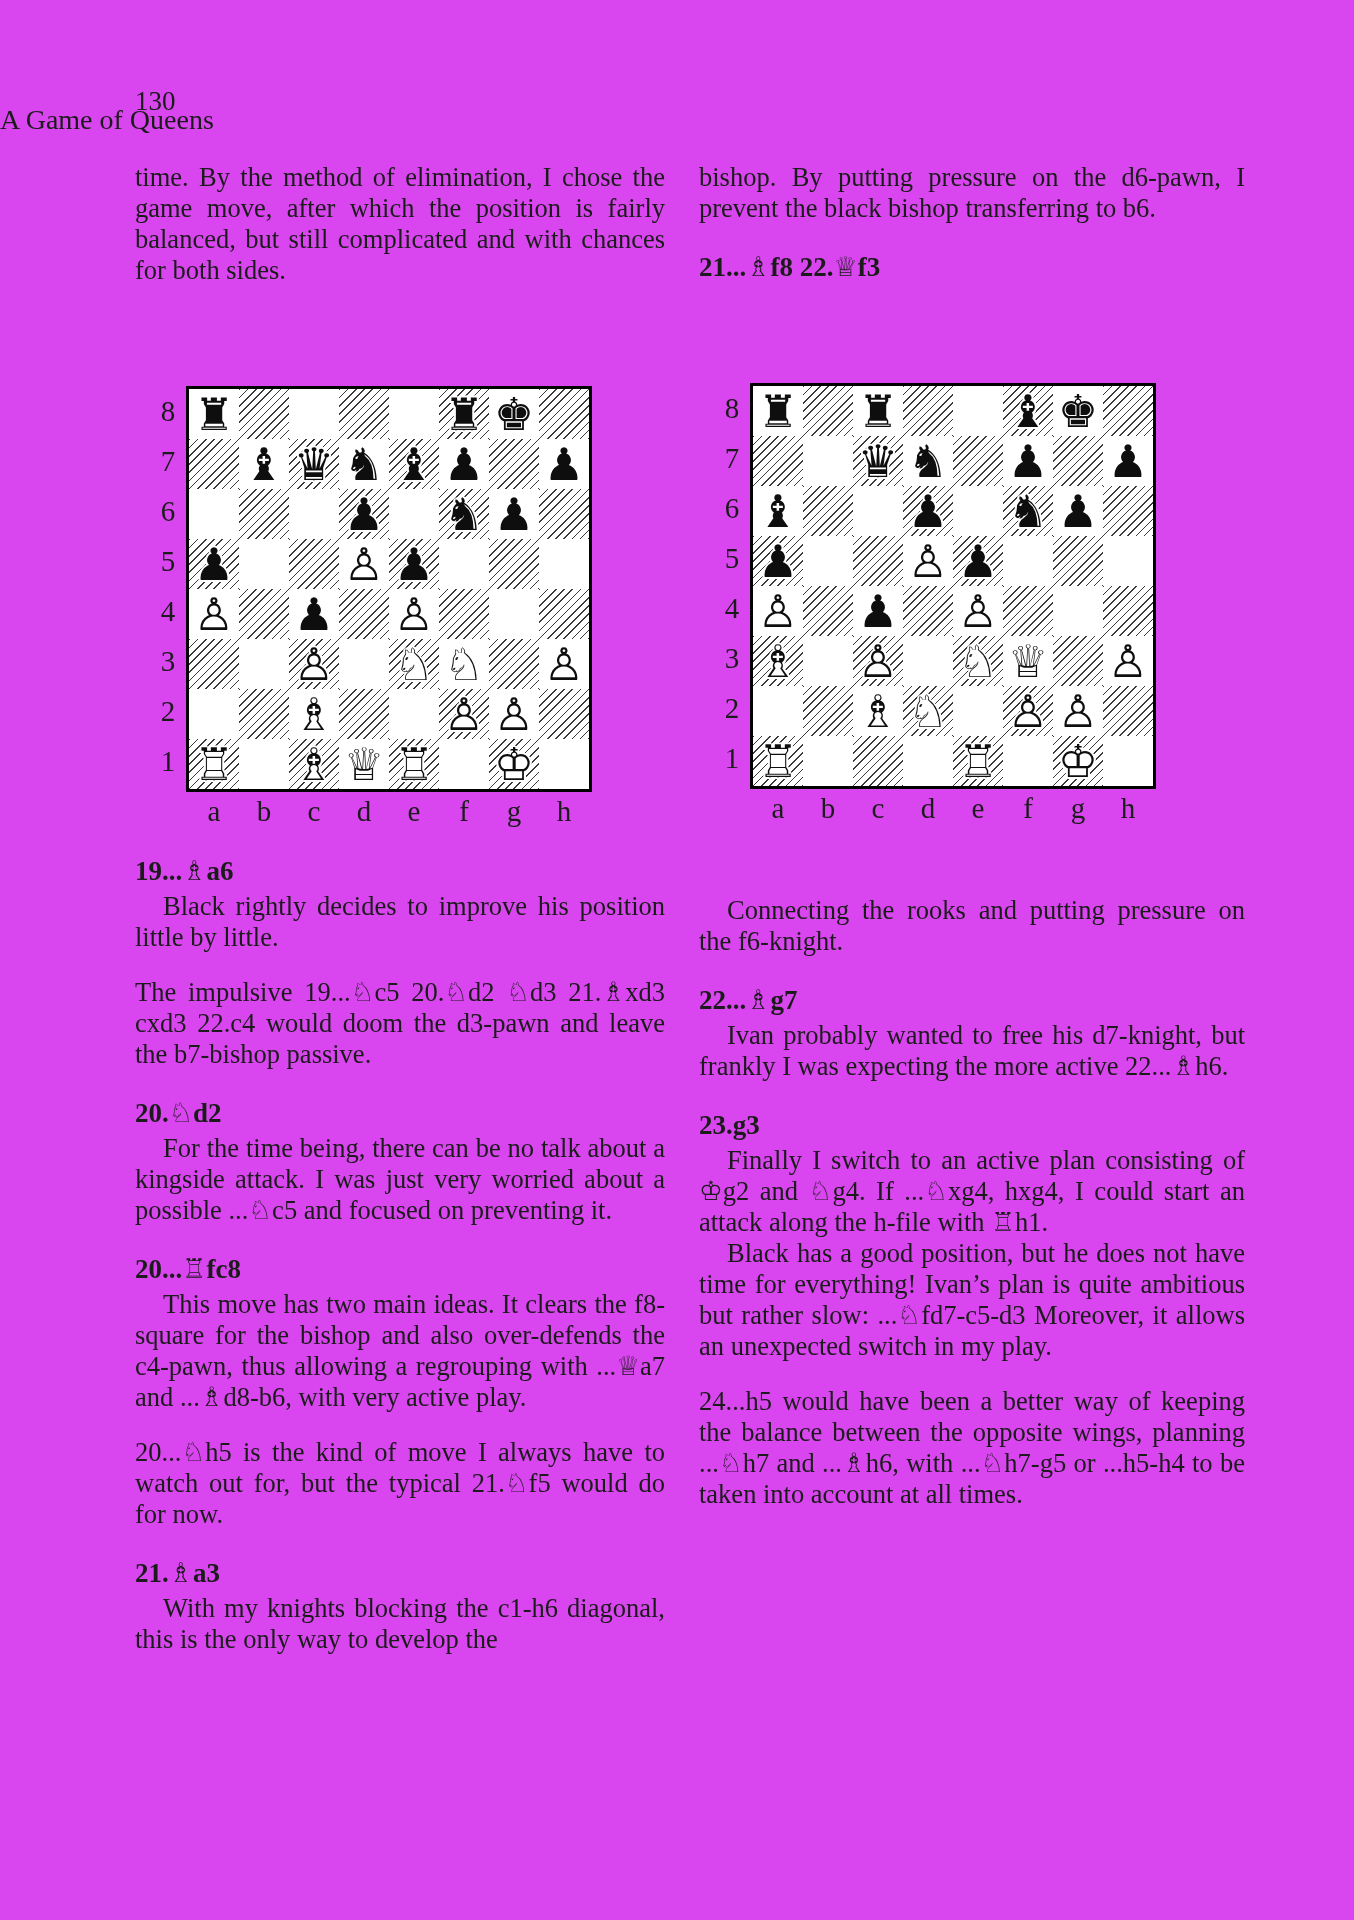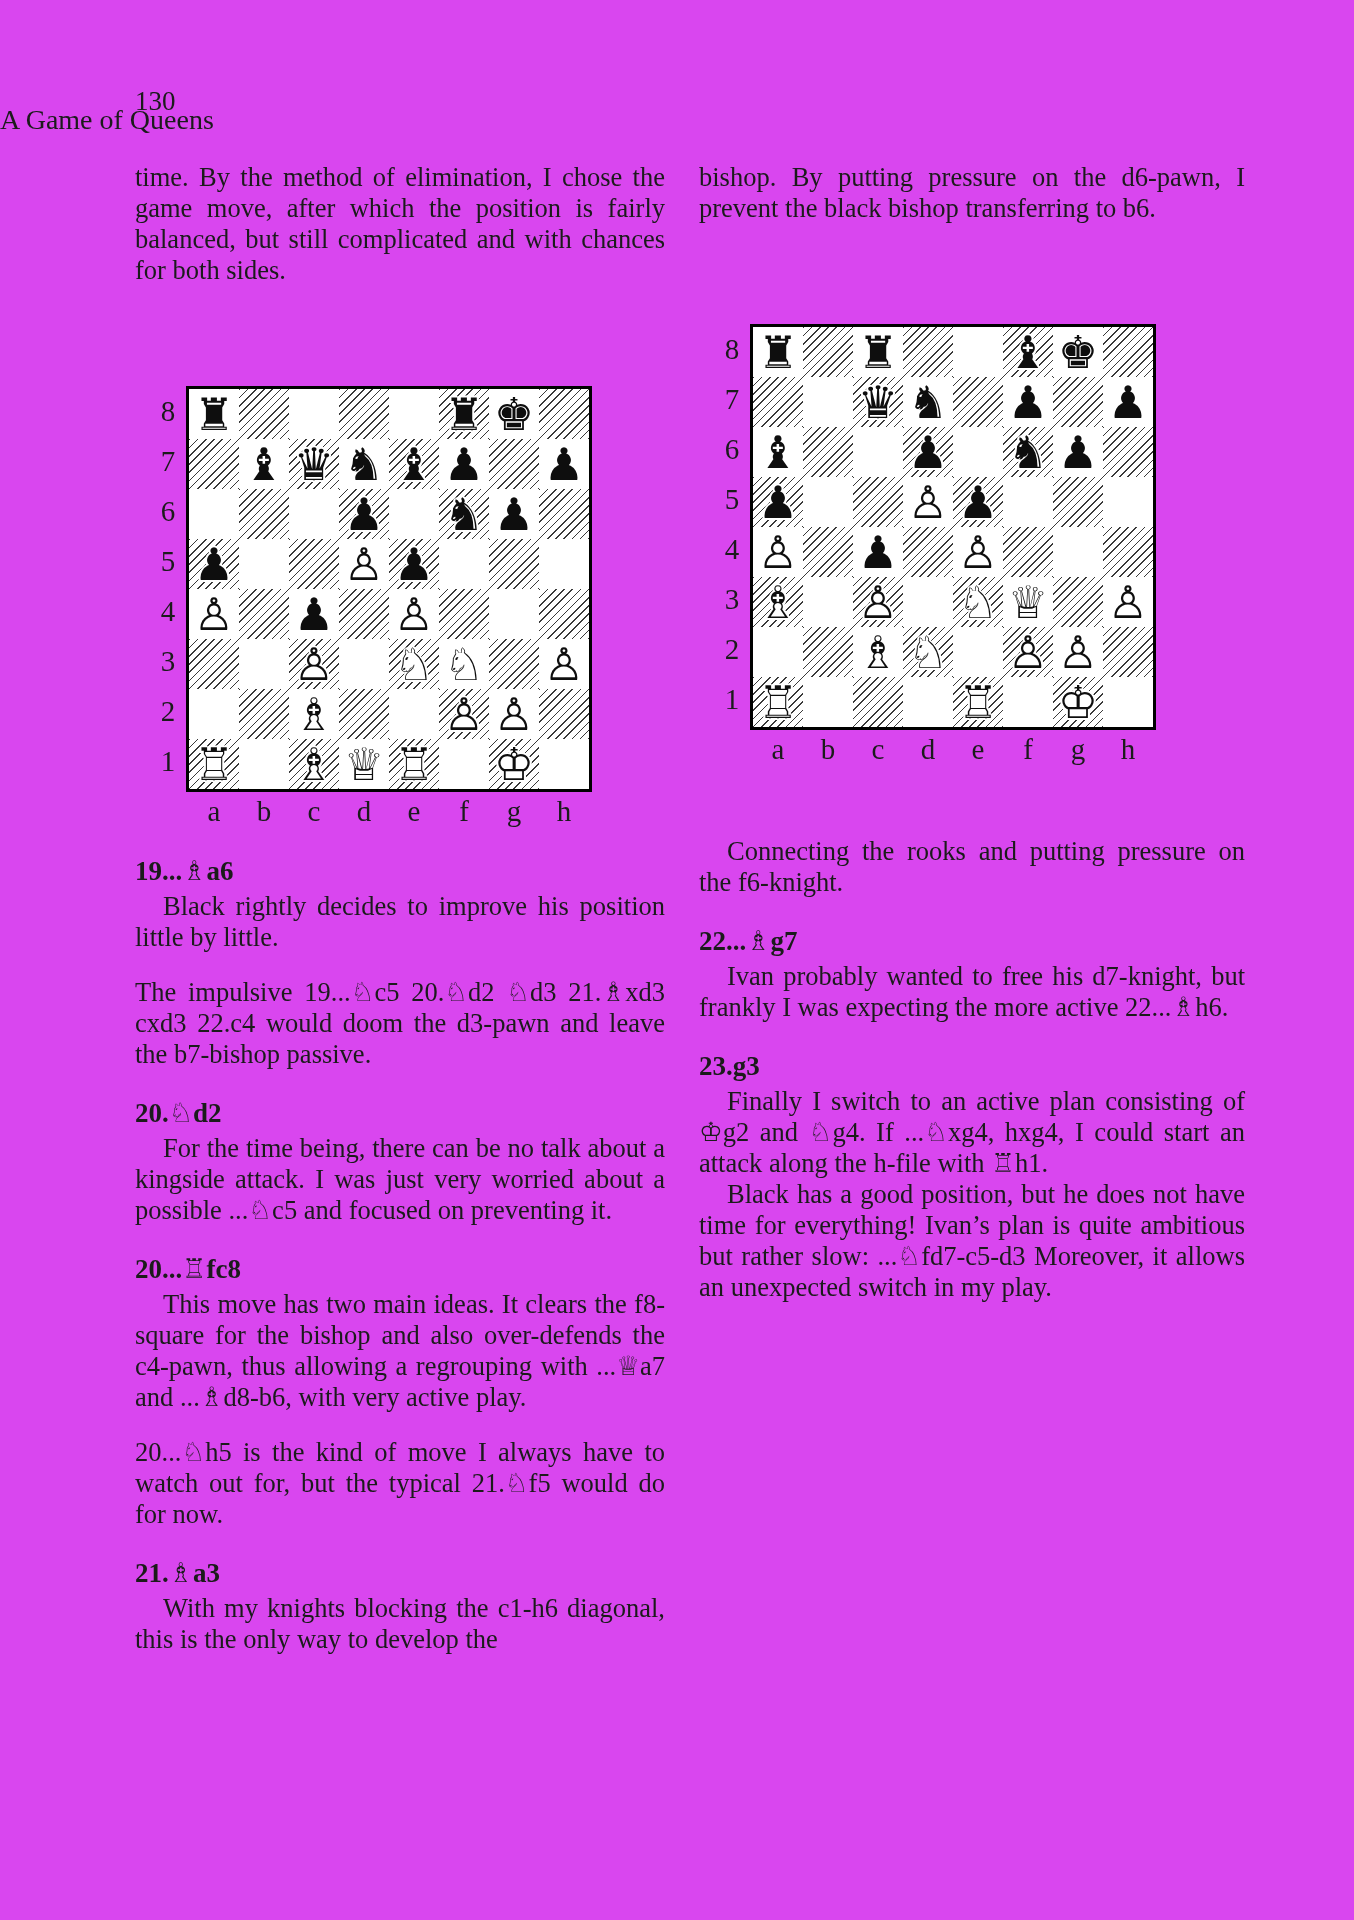--- a/index.html
+++ b/index.html
@@ -255,20 +255,21 @@
     <p class="para ind">For the time being, there can be no talk about a kingside attack. I was just very worried about a possible ...♘c5 and focused on preventing it.</p>
     <p class="move-heading">20...♖fc8</p>
     <p class="para ind">This move has two main ideas. It clears the f8-square for the bishop and also over-defends the c4-pawn, thus allowing a regrouping with ...♕a7 and ...♗d8-b6, with very active play.</p>
     <p class="para gap">20...♘h5 is the kind of move I always have to watch out for, but the typical 21.♘f5 would do for now.</p>
     <p class="move-heading">21.♗a3</p>
     <p class="para ind">With my knights blocking the c1-h6 diagonal, this is the only way to develop the</p>
   </div>
 
   <div class="col col-right">
     <p class="para">bishop. By putting pressure on the d6-pawn, I prevent the black bishop transferring to b6.</p>
+    <p class="move-heading">21...♗f8 22.♕f3</p>
     <div class="diagram">
         <div class="dgrid">
           <div class="rlabs">
             <div class="rlab">8</div>
             <div class="rlab">7</div>
             <div class="rlab">6</div>
             <div class="rlab">5</div>
             <div class="rlab">4</div>
             <div class="rlab">3</div>
             <div class="rlab">2</div>
@@ -457,15 +458,16 @@
           <div class="flab">g</div>
           <div class="flab">h</div>
         </div>
       </div>
     <p class="para ind postdg">Connecting the rooks and putting pressure on the f6-knight.</p>
     <p class="move-heading">22...♗g7</p>
     <p class="para ind">Ivan probably wanted to free his d7-knight, but frankly I was expecting the more active 22...♗h6.</p>
     <p class="move-heading">23.g3</p>
     <p class="para ind">Finally I switch to an active plan consisting of ♔g2 and ♘g4. If ...♘xg4, hxg4, I could start an attack along the h-file with ♖h1.</p>
     <p class="para ind">Black has a good position, but he does not have time for everything! Ivan’s plan is quite ambitious but rather slow: ...♘fd7-c5-d3 Moreover, it allows an unexpected switch in my play.</p>
+    <p class="para gap">24...h5 would have been a better way of keeping the balance between the opposite wings, planning ...♘h7 and ...♗h6, with ...♘h7-g5 or ...h5-h4 to be taken into account at all times.</p>
   </div>
 
 </div>
 
 </body></html>

